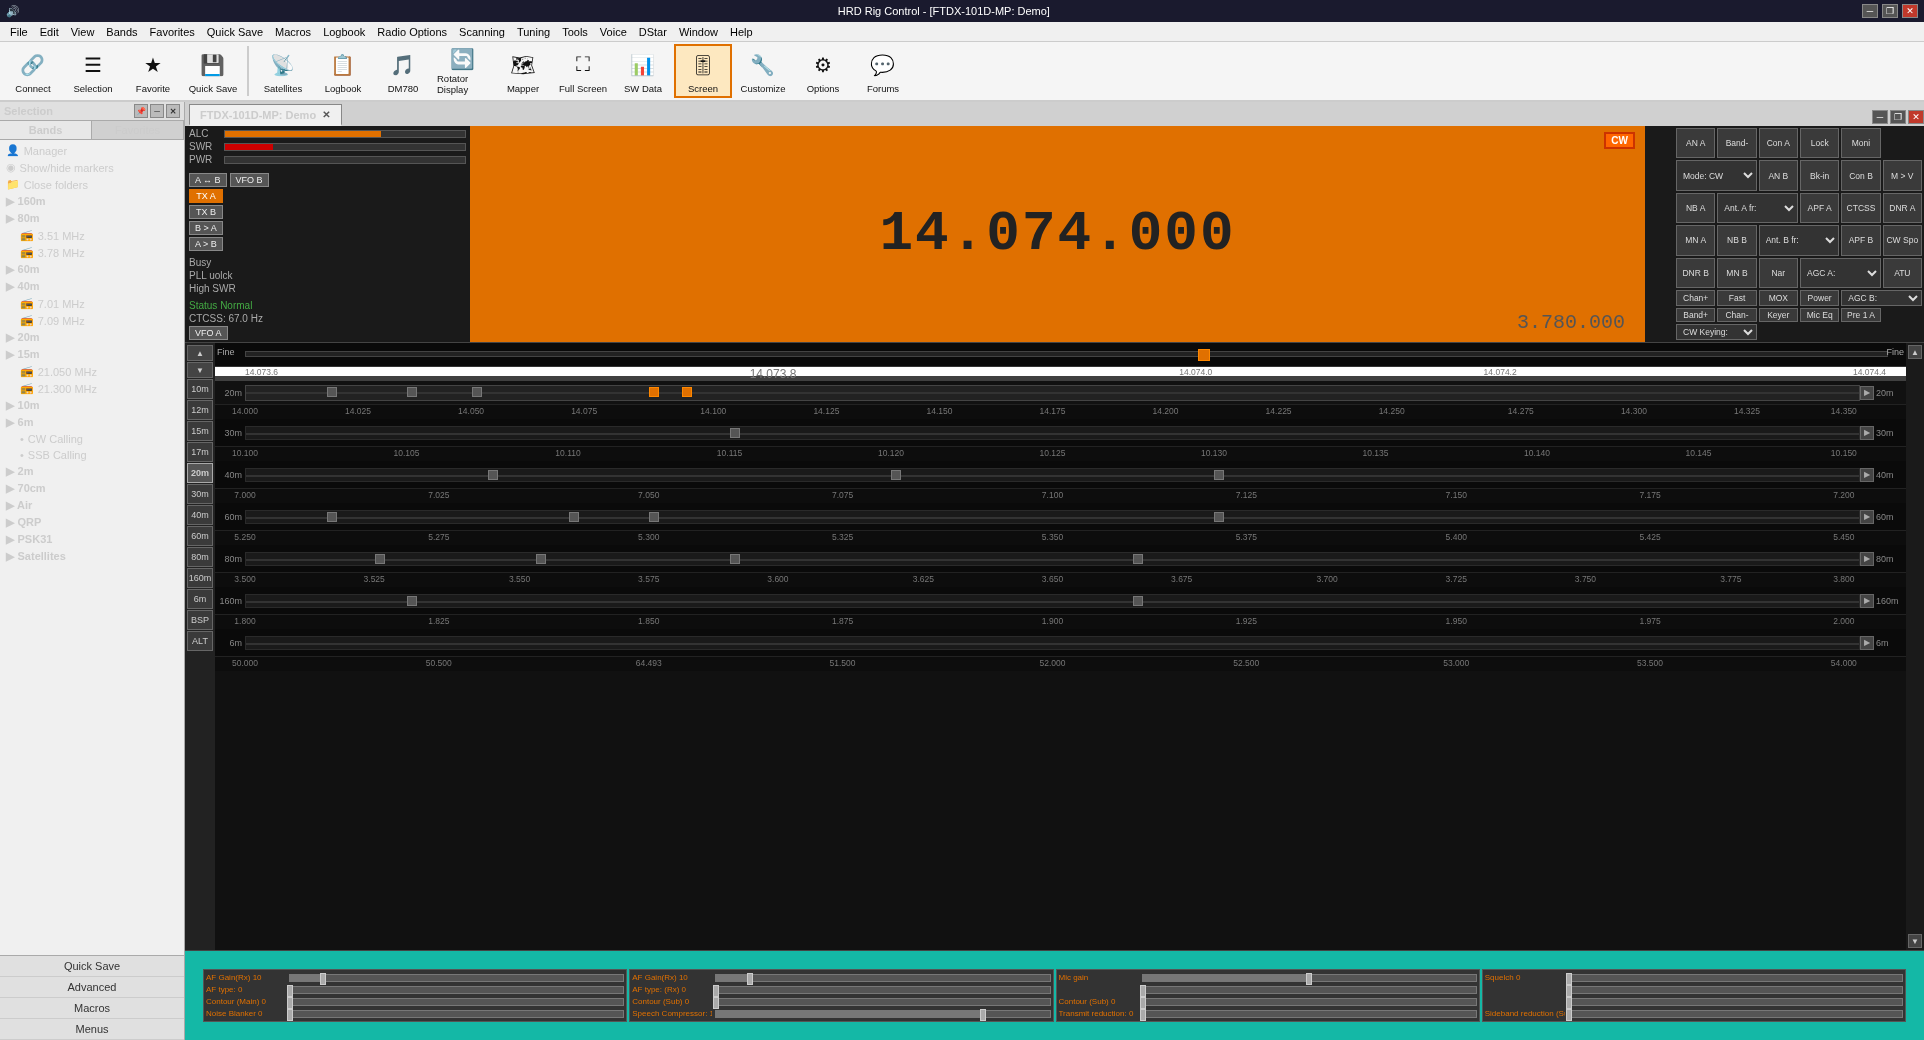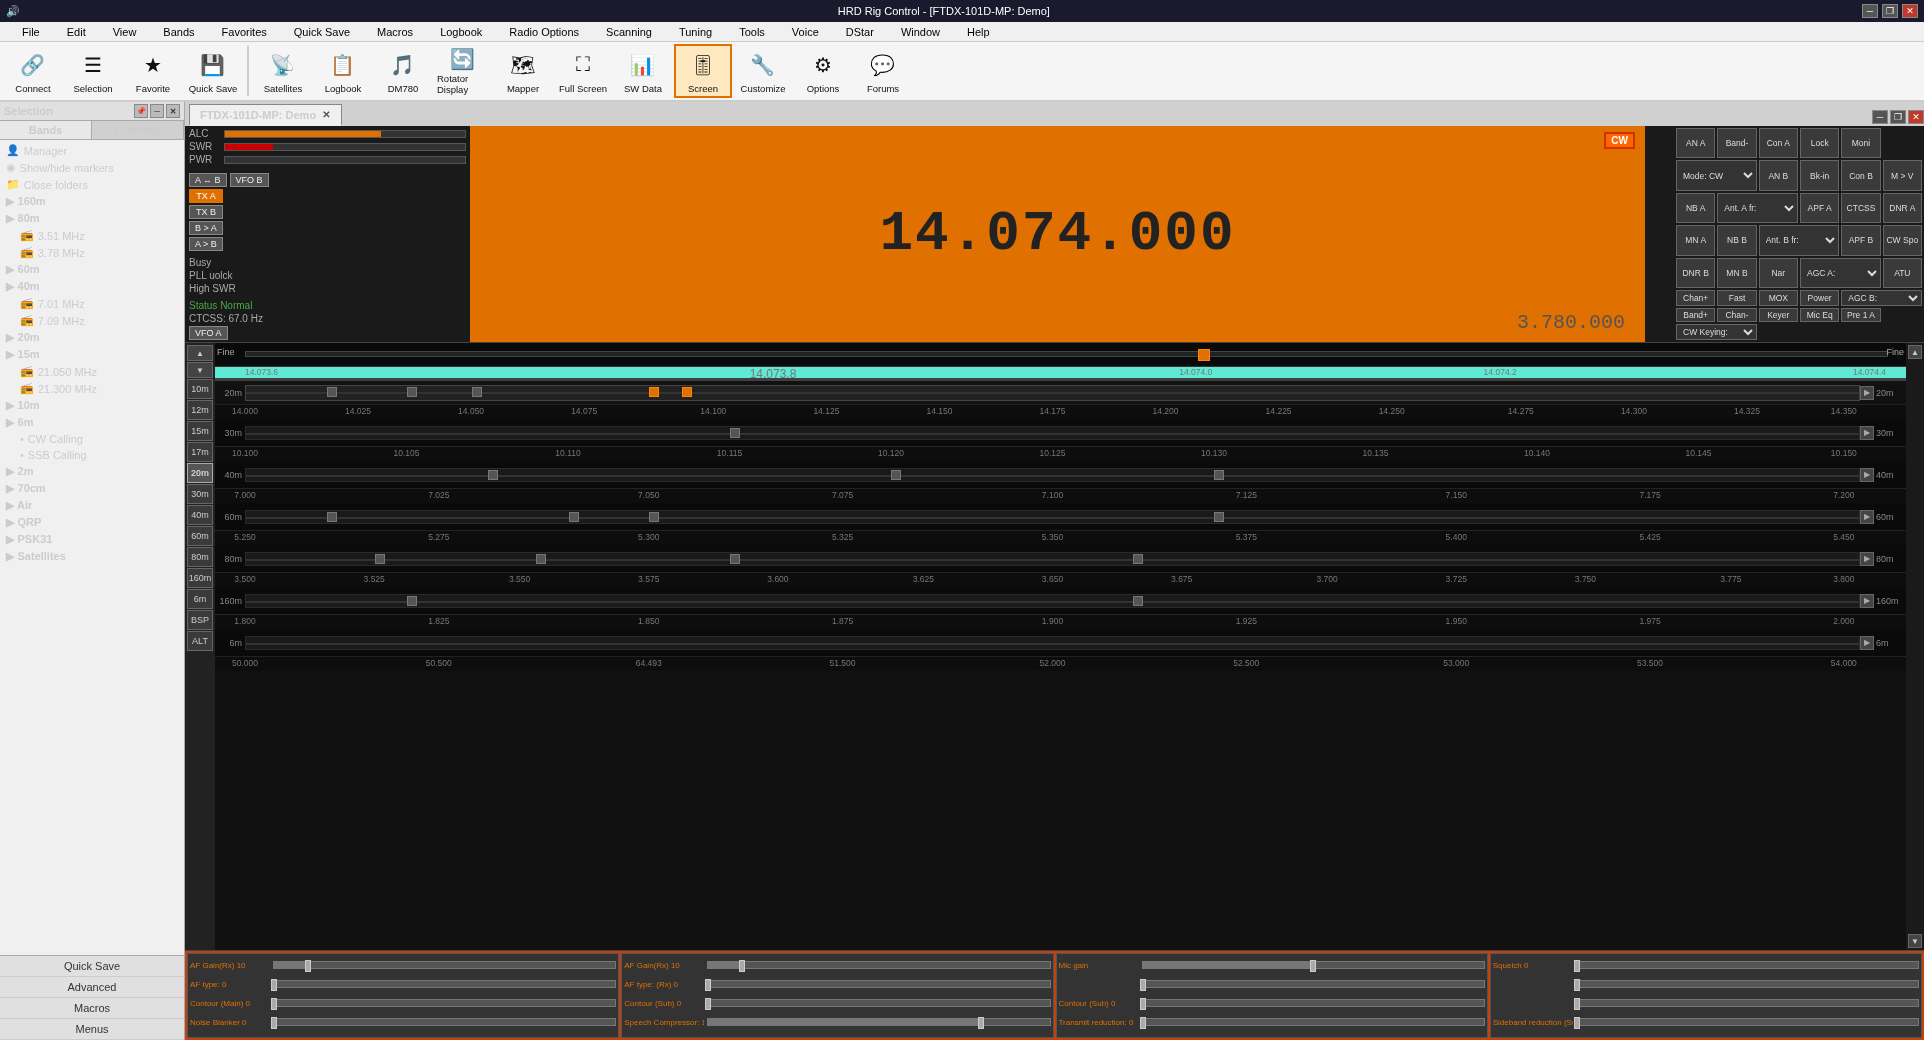--- a/index.html
+++ b/index.html
@@ -35,22 +35,22 @@
       cursor: pointer;
     }
     .title-btn.close { background: #c0392b; }
 
     
     #menubar {
       background: #f0f0f0;
       height: 20px;
       display: flex;
       align-items: center;
-      padding: 0 16px;
-      gap: 15px;
+      padding: 0 4px;
+      gap: 0;
       border-bottom: 1px solid #ccc;
     }
     .menu-item {
       padding: 1px 6px;
       font-size: 11px;
       color: #000;
       cursor: pointer;
     }
 
     
@@ -406,24 +406,24 @@
       align-items: center;
       justify-content: center;
       cursor: pointer;
       font-size: 8px;
       color: #ccc;
     }
 
     
     #bottom-panels {
       height: 90px;
-      background: #c2410c;
+      background: #14b8a6;
       display: flex;
       gap: 2px;
-      padding: 2px;
+      padding: 18px;
       border-top: 1px solid #444;
       overflow: hidden;
     }
     .slider-panel {
       flex: 1;
       background: #333;
       border: 1px solid #555;
       display: flex;
       flex-direction: column;
       gap: 1px;
@@ -920,21 +920,21 @@
       <div id="spectrum-main">
 
         <div class="fine-row">
           <span class="fine-label">Fine</span>
           <div class="fine-track">
             <div class="fine-marker" style="left:58%;"></div>
           </div>
           <span class="fine-label-right">Fine</span>
         </div>
 
-        <div style="position:relative;height:14px;background:#5eead4;border-bottom:3px solid #404040;">
+        <div style="position:relative;height:14px;background:#ffffff;border-bottom:5px solid #404040;">
           <span style="position:absolute;left:30px;font-size:8.5px;color:#777;">14.073.6</span>
           <span style="position:absolute;left:33%;font-size:12px;color:#777;transform:translateX(-50%);">14.073.8</span>
           <span style="position:absolute;left:58%;font-size:8.5px;color:#777;transform:translateX(-50%);">14.074.0</span>
           <span style="position:absolute;left:76%;font-size:8.5px;color:#777;transform:translateX(-50%);">14.074.2</span>
           <span style="position:absolute;right:20px;font-size:8.5px;color:#777;">14.074.4</span>
         </div>
 
         <div class="band-display-row" style="background:#111;height:24px;">
           <div class="bdr-label">20m</div>
           <div class="bdr-track" style="height:16px;background:#222;border-color:#444;position:relative;flex:1;">

